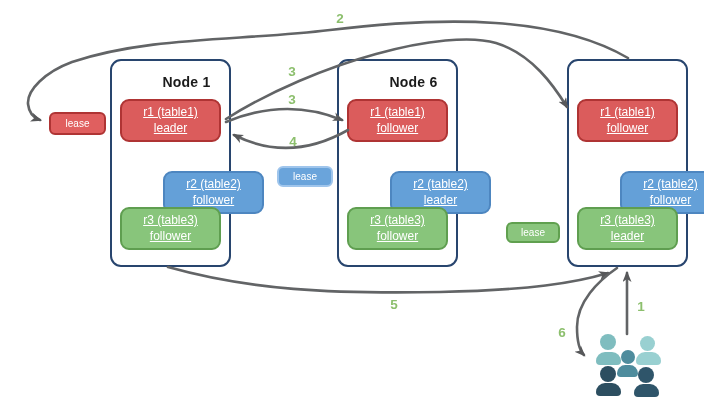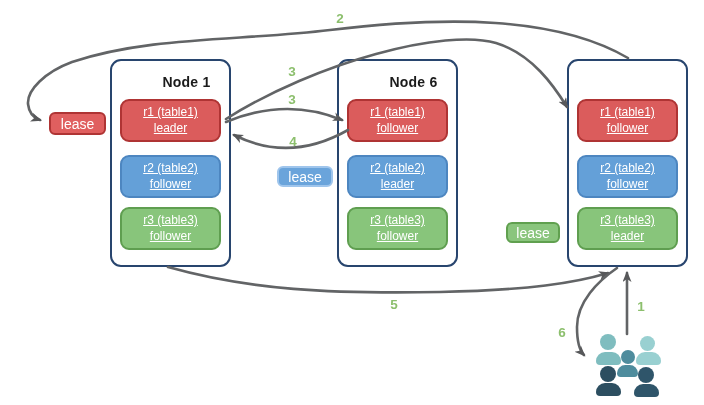--- a/index.html
+++ b/index.html
@@ -18,24 +18,24 @@
   }
   .replica{
     position:absolute;left:8px;width:101px;height:43px;box-sizing:border-box;
     border:2px solid;border-radius:9px;color:#ffffff;font-size:12px;line-height:1.28;
     display:flex;flex-direction:column;align-items:center;justify-content:center;text-align:center;text-decoration:underline;
   }
   .replica.red{background:#DB5C5C;border-color:#AF3434;}
   .replica.blue{background:#64A0D8;border-color:#4D86C0;}
   .replica.green{background:#88C57B;border-color:#5F9E50;}
   .replica .r-name,.replica .r-role{display:block;}
-  .rep-0{top:38px;} .rep-1{top:94px;} .rep-2{top:146px;}
+  .rep-0{top:38px;} .rep-1{top:110px;margin-left:43px;} .rep-2{top:146px;}
   .lease{
     position:absolute;box-sizing:border-box;border:2px solid;border-radius:6px;
-    color:#ffffff;font-size:14px;display:flex;align-items:center;justify-content:center;z-index:3;
+    color:#ffffff;font-size:10px;display:flex;align-items:center;justify-content:center;z-index:3;
   }
   .lease.red{left:49px;top:112px;width:57px;height:23px;background:#E05F5F;border-color:#AF3434;}
   .lease.blue{left:277px;top:166px;width:56px;height:21px;background:#6AA4DB;border-color:#9FC5EC;}
   .lease.green{left:506px;top:222px;width:54px;height:21px;background:#8AC57D;border-color:#60A04F;}
   .step{
     position:absolute;transform:translate(-50%,-50%);font-size:13.5px;font-weight:bold;
     color:#8CBF6D;z-index:6;
   }
   .users{position:absolute;left:596px;top:333px;width:62px;height:61px;z-index:4;}
   .person{position:absolute;}

